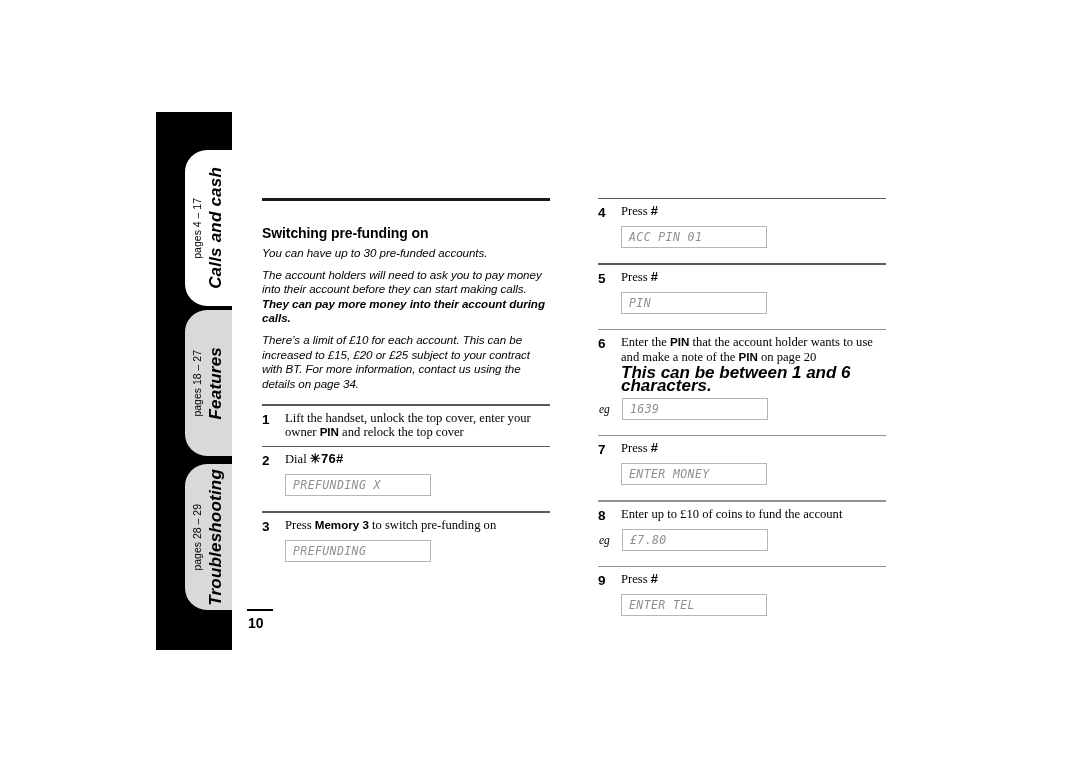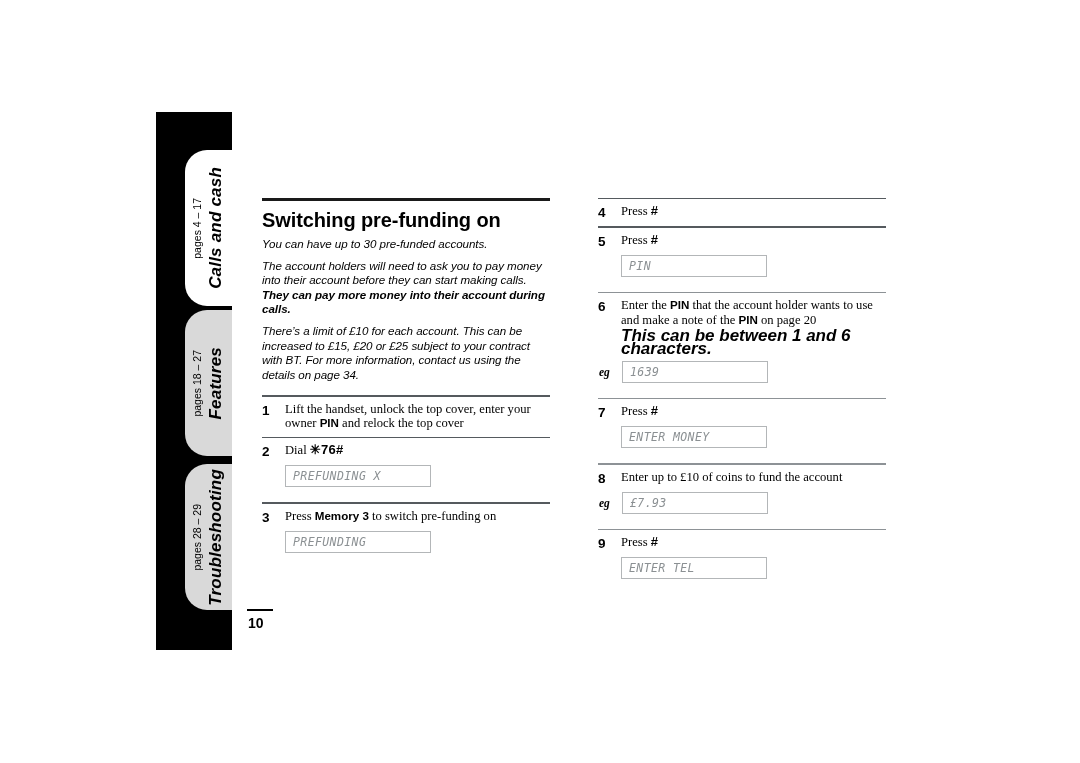--- a/index.html
+++ b/index.html
@@ -116,24 +116,24 @@
     margin: 0;
   }
   .rule-thin.gray {
     background: #8d9296;
     height: 1.6px;
   }
 
   #section-title {
     font-family: "Liberation Sans", sans-serif;
     font-weight: bold;
-    font-size: 20px;
+    font-size: 14px;
     color: #000;
     letter-spacing: -0.1px;
-    margin: 8px 0 5px 0;
+    margin: 24px 0 5px 0;
   }
 
   .intro-para {
     font-family: "Liberation Sans", sans-serif;
     font-style: italic;
     font-size: 11.6px;
     line-height: 14.6px;
     color: #000;
     margin: 0 0 7px 0;
     letter-spacing: -0.05px;
@@ -190,21 +190,21 @@
   }
 
   
   .lcd-row {
     display: flex;
     align-items: center;
     margin: 6px 0 9px 0;
   }
   .lcd-eg {
     font-family: "Liberation Serif", serif;
-    font-weight: bold;
+    font-weight: normal;
     font-style: italic;
     font-size: 11.5px;
     color: #000;
     width: 23px;
     flex: 0 0 23px;
     padding-left: 1px;
   }
   .lcd-spacer {
     width: 23px;
     flex: 0 0 23px;
@@ -312,20 +312,26 @@
 </div>
 
 <div class="column" id="col-right">
 
   <div class="step" style="padding-top:0;">
     <div class="rule-thin"></div>
     <div class="step-row" style="margin-top:5px;">
       <div class="step-num">4</div>
       <div class="step-text"><span>Press </span><span class="sym">#</span></div>
     </div>
+    <div class="lcd-row">
+      <div class="lcd-spacer"></div>
+      <div class="lcd-box">
+        <span class="lcd-text">ACC PIN 01</span>
+      </div>
+    </div>
   </div>
 
   <div class="step">
     <div class="rule-thin"></div>
     <div class="step-row" style="margin-top:5px;">
       <div class="step-num">5</div>
       <div class="step-text"><span>Press </span><span class="sym">#</span></div>
     </div>
     <div class="lcd-row">
       <div class="lcd-spacer"></div>
@@ -367,21 +373,21 @@
 
   <div class="step">
     <div class="rule-thin gray"></div>
     <div class="step-row" style="margin-top:5px;">
       <div class="step-num">8</div>
       <div class="step-text">Enter up to £10 of coins to fund the account</div>
     </div>
     <div class="lcd-row">
       <div class="lcd-eg">eg</div>
       <div class="lcd-box">
-        <span class="lcd-text">£7.93</span>
+        <span class="lcd-text">£7.80</span>
       </div>
     </div>
   </div>
 
   <div class="step">
     <div class="rule-thin gray"></div>
     <div class="step-row" style="margin-top:5px;">
       <div class="step-num">9</div>
       <div class="step-text"><span>Press </span><span class="sym">#</span></div>
     </div>

